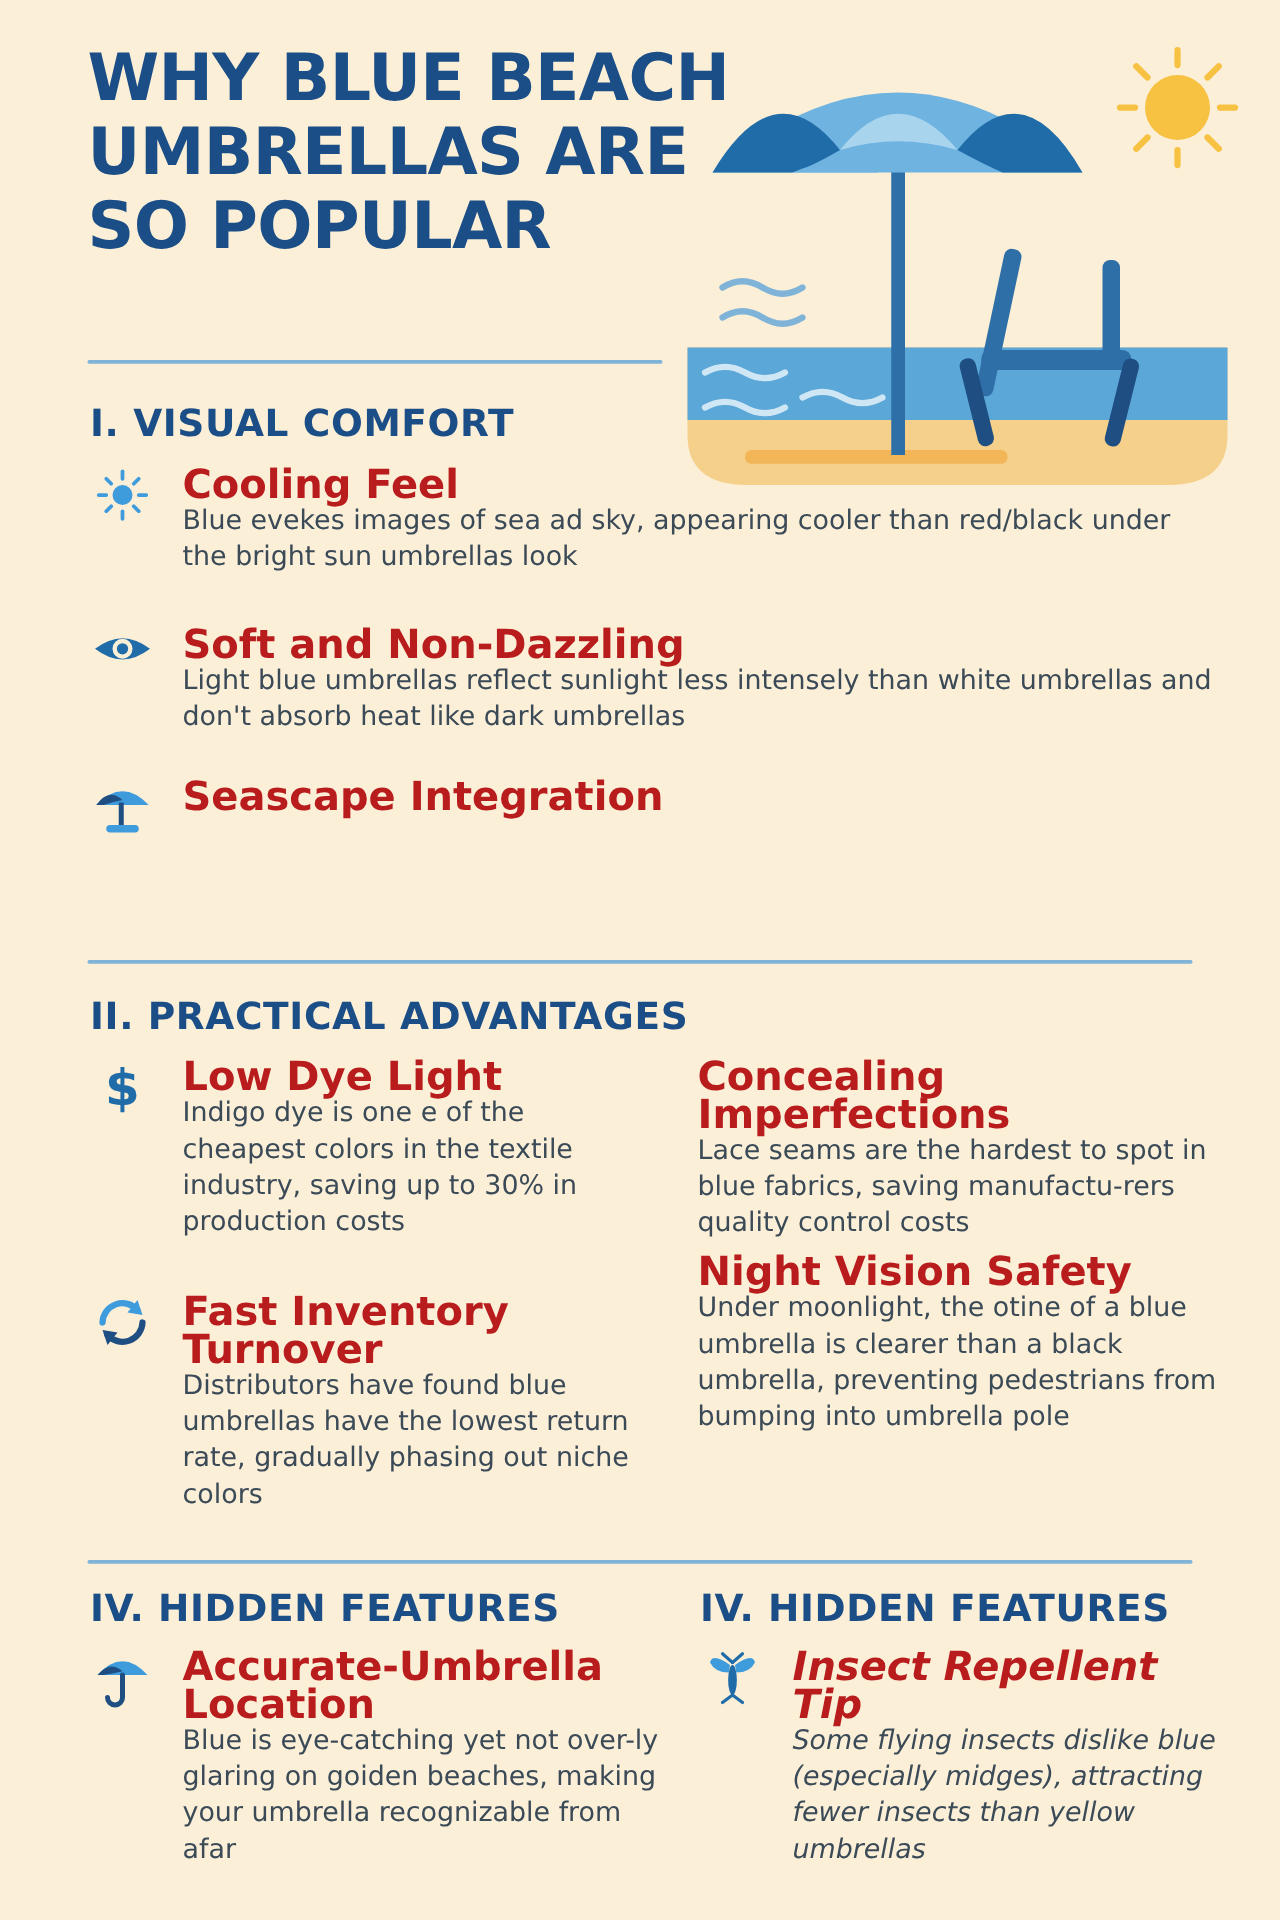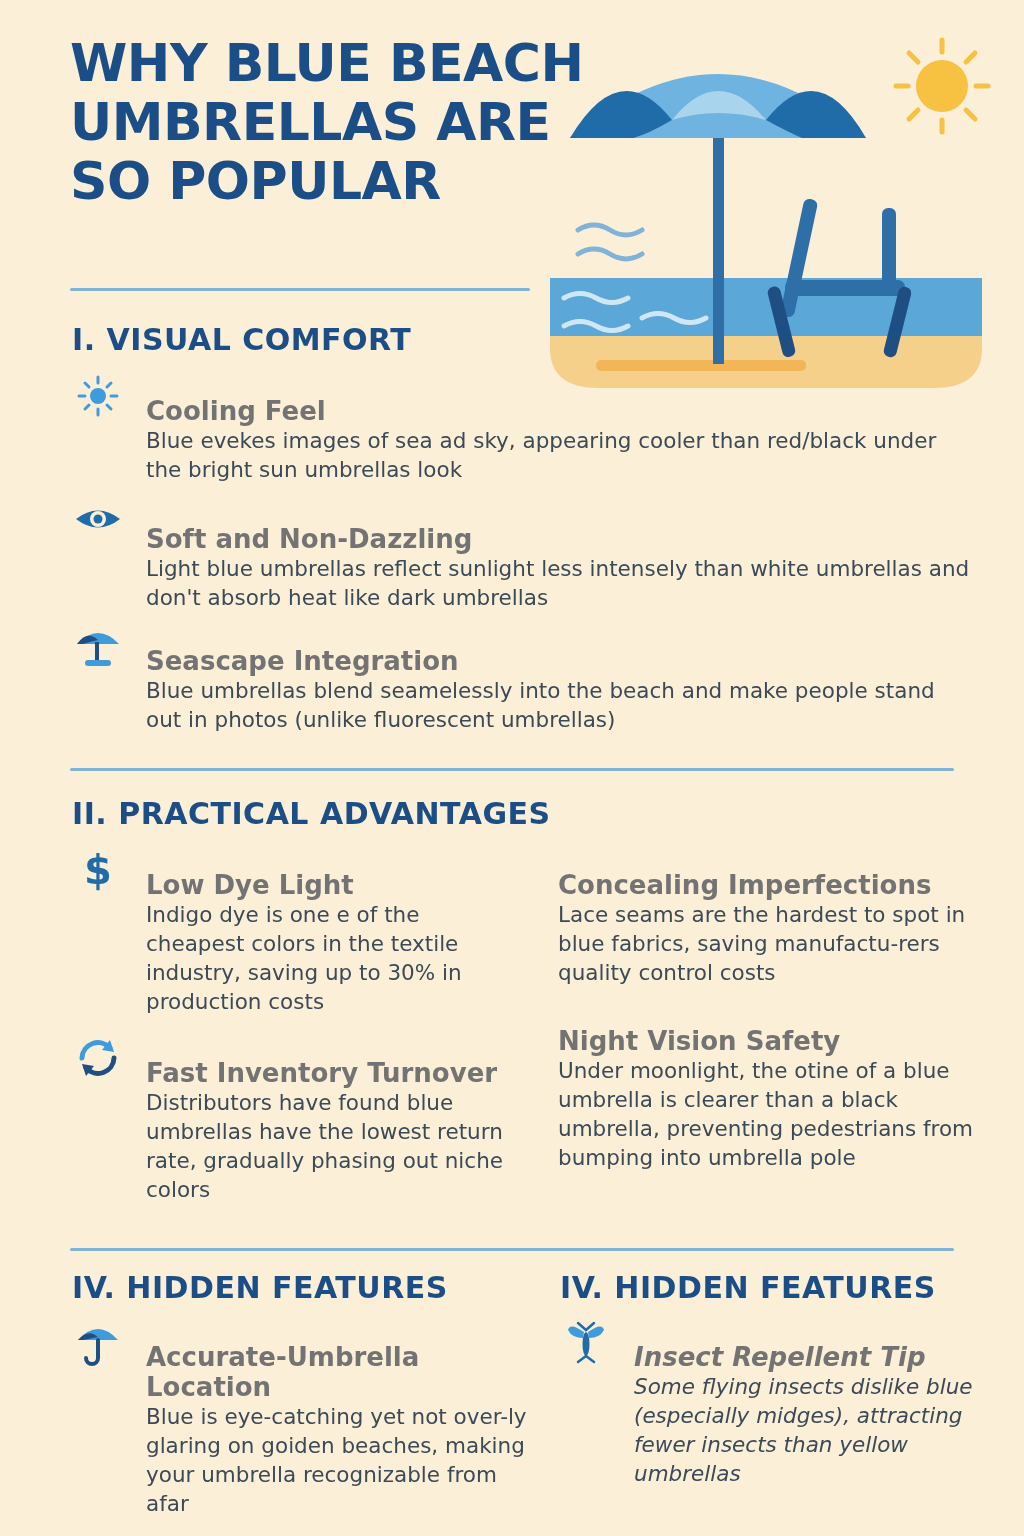--- a/index.html
+++ b/index.html
@@ -78,25 +78,24 @@
     left: 0;
     top: 2px;
     width: 56px;
     height: 44px;
     display: flex;
     align-items: flex-start;
     justify-content: center;
   }
   .item .it-title {
     font-weight: bold;
-    font-size: 26px;
+    font-size: 32px;
     line-height: 30px;
-    color: #737373;
+    color: #b91c1c;
     margin-left: 76px;
-    margin-top: 24px;
   }
   .item .it-body {
     font-size: 21.5px;
     line-height: 29px;
     color: #3B4A57;
     margin-left: 76px;
   }
 
   .item.nofix .it-title,
   .item.nofix .it-body { margin-left: 0; }
@@ -221,21 +220,20 @@
   <div class="item i3">
     <div class="icon">
       <svg width="50" height="46" viewBox="0 0 50 46">
         <path d="M4 20 Q25 -2 46 20 Z" fill="#3E9BDC"></path>
         <path d="M4 20 Q14 6 25 16 Q16 18 10 20 Z" fill="#1F4E82"></path>
         <rect x="22" y="18" width="4" height="20" fill="#1F4E82"></rect>
         <rect x="12" y="36" width="26" height="6" rx="3" fill="#3E9BDC"></rect>
       </svg>
     </div>
     <div class="it-title">Seascape Integration</div>
-    <div class="it-body">Blue umbrellas blend seamelessly into the beach and make people stand out in photos (unlike fluorescent umbrellas)</div>
   </div>
 
   <div class="section-head sh2">II.  PRACTICAL ADVANTAGES</div>
 
   <div class="item ii1">
     <div class="icon">
       <svg width="34" height="46" viewBox="0 0 34 46">
         <text x="17" y="36" text-anchor="middle" font-family="DejaVu Sans, sans-serif" font-size="40" font-weight="bold" fill="#1F6CA8">$</text>
       </svg>
     </div>

